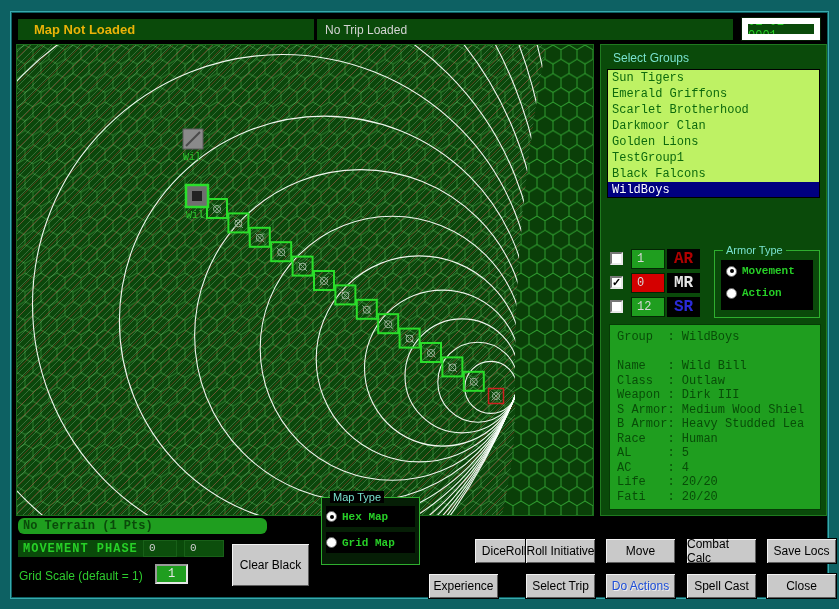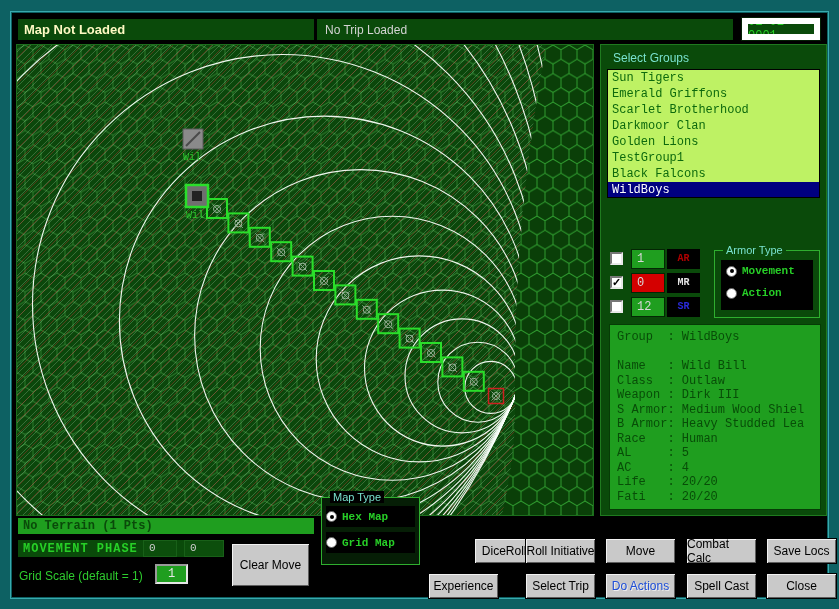--- a/index.html
+++ b/index.html
@@ -4,22 +4,22 @@
 <style>
   html,body{margin:0;padding:0;background:#000;}
   #stage{position:relative;width:839px;height:609px;background:#0d6163;overflow:hidden;
          font-family:"Liberation Sans",sans-serif;}
   #stage *{box-sizing:border-box;}
   .frame-hl{position:absolute;left:10px;top:11px;width:819px;height:588px;border:1px solid #38a9ad;}
   #win{position:absolute;left:12px;top:13px;width:815px;height:584px;background:#000;}
 
   
   .bar{position:absolute;background:#0a4a0a;display:flex;align-items:center;overflow:hidden;}
-  #title-left{left:6px;top:6px;width:296px;height:21px;padding-left:6px;
-              color:#fef9c3;font-weight:bold;font-size:13px;}
+  #title-left{left:6px;top:6px;width:296px;height:21px;padding-left:16px;
+              color:#eab308;font-weight:bold;font-size:13px;}
   #title-mid{left:305px;top:6px;width:416px;height:21px;padding-left:8px;
              color:#d4d4d4;font-size:12px;}
   #date-box{left:730px;top:5px;width:78px;height:22px;border:6px solid #ffffff;
             outline:1px solid #041f04;justify-content:center;color:#27cf27;
             font-family:"Liberation Mono","DejaVu Sans Mono",monospace;font-size:12px;}
 
   
   #map{position:absolute;left:4px;top:31px;width:578px;height:472px;border:1px solid #1c6e1c;
        background:#0b470b;}
   #map svg{display:block;}
@@ -36,21 +36,21 @@
 
   .mod-row{position:absolute;left:0;width:227px;height:20px;}
   .cbx{position:absolute;left:9px;top:3px;width:13px;height:13px;background:#fff;
        border-top:2px solid #777;border-left:2px solid #777;
        border-bottom:2px solid #e8e8e8;border-right:2px solid #e8e8e8;
        font-size:11px;line-height:9px;color:#000;font-weight:bold;text-align:center;}
   .mod-field{position:absolute;left:30px;top:0;width:34px;height:20px;background:#1f9e1f;
              border:1px solid #042704;color:#d8d8d8;font-family:"Liberation Mono","DejaVu Sans Mono",monospace;
              font-size:12px;line-height:18px;padding-left:5px;}
   .mod-label{position:absolute;left:66px;top:0;width:33px;height:20px;background:#000;
-             font-weight:bold;font-size:10px;text-align:center;line-height:20px;
+             font-weight:bold;font-size:16px;text-align:center;line-height:20px;
              font-family:"Liberation Mono","DejaVu Sans Mono",monospace;}
 
   #phase-group{position:absolute;left:113px;top:205px;width:106px;height:68px;
                border:1px solid #2fae2f;}
   #phase-group-label{position:absolute;left:8px;top:-7px;background:#0a4a0a;padding:0 3px;
                      color:#79e2cf;font-size:11px;}
   #phase-inner{position:absolute;left:6px;top:9px;width:92px;height:50px;background:#000;}
   .radio-row{position:relative;height:22px;display:flex;align-items:center;padding-left:5px;}
   .radio{width:11px;height:11px;border-radius:50%;background:#fff;border:1px solid #666;
          margin-right:5px;position:relative;flex:none;}
@@ -58,23 +58,23 @@
                     border-radius:50%;background:#000;}
   .radio-label{color:#27cf27;font-weight:bold;font-size:11px;
                font-family:"Liberation Mono","DejaVu Sans Mono",monospace;}
 
   #info-box{position:absolute;left:8px;top:279px;width:212px;height:186px;background:#1f9e1f;
             border:1px solid #063b06;}
   #info-box pre{margin:0;padding:5px 7px;color:#084d08;font-size:12px;line-height:14.5px;
                 font-family:"Liberation Mono","DejaVu Sans Mono",monospace;}
 
   
-  #terrain-bar{left:6px;top:505px;width:296px;height:16px;background:#1f9e1f;color:#0a4a0a;
+  #terrain-bar{left:6px;top:505px;width:249px;height:16px;background:#1f9e1f;color:#0a4a0a;
                font-weight:bold;font-size:12px;padding-left:5px;
-               font-family:"Liberation Mono","DejaVu Sans Mono",monospace;}
+               font-family:"Liberation Mono","DejaVu Sans Mono",monospace;border-radius:6px;}
   #phase-bar{left:6px;top:527px;width:205px;height:17px;background:#0a4a0a;color:#27cf27;
              font-weight:bold;font-size:12px;padding-left:5px;letter-spacing:1px;
              font-family:"Liberation Mono","DejaVu Sans Mono",monospace;}
   .phase-val{position:absolute;top:527px;height:17px;background:#0c4e0c;border:1px solid #186018;
              color:#cfcfcf;font-size:11px;line-height:15px;padding-left:5px;
              font-family:"Liberation Mono","DejaVu Sans Mono",monospace;}
   #phase-val-0{left:131px;width:34px;}
   #phase-val-1{left:172px;width:40px;}
   #grid-scale-label{position:absolute;left:7px;top:556px;color:#2ecc2e;font-size:12px;}
   #grid-scale-input{position:absolute;left:143px;top:551px;width:33px;height:20px;background:#1f9e1f;
@@ -259,21 +259,21 @@
 Fati   : 20/20</pre>
       </div>
     </div>
 
     <div class="bar t" id="terrain-bar">No Terrain (1 Pts)</div>
     <div class="bar t" id="phase-bar">MOVEMENT PHASE</div>
     <div class="phase-val" id="phase-val-0">0</div>
     <div class="phase-val" id="phase-val-1">0</div>
     <div id="grid-scale-label">Grid Scale (default = 1)</div>
     <div id="grid-scale-input">1</div>
-    <div class="btn" id="clear-board">Clear Move</div>
+    <div class="btn" id="clear-board">Clear Black</div>
 
     <div id="maptype-group">
       <div id="maptype-label">Map Type</div>
       <div class="mt-strip" id="mt-strip-0">
           <div class="radio sel"></div>
           <span class="radio-label">Hex Map</span>
         </div>
       <div class="mt-strip" id="mt-strip-1">
           <div class="radio"></div>
           <span class="radio-label">Grid Map</span>

